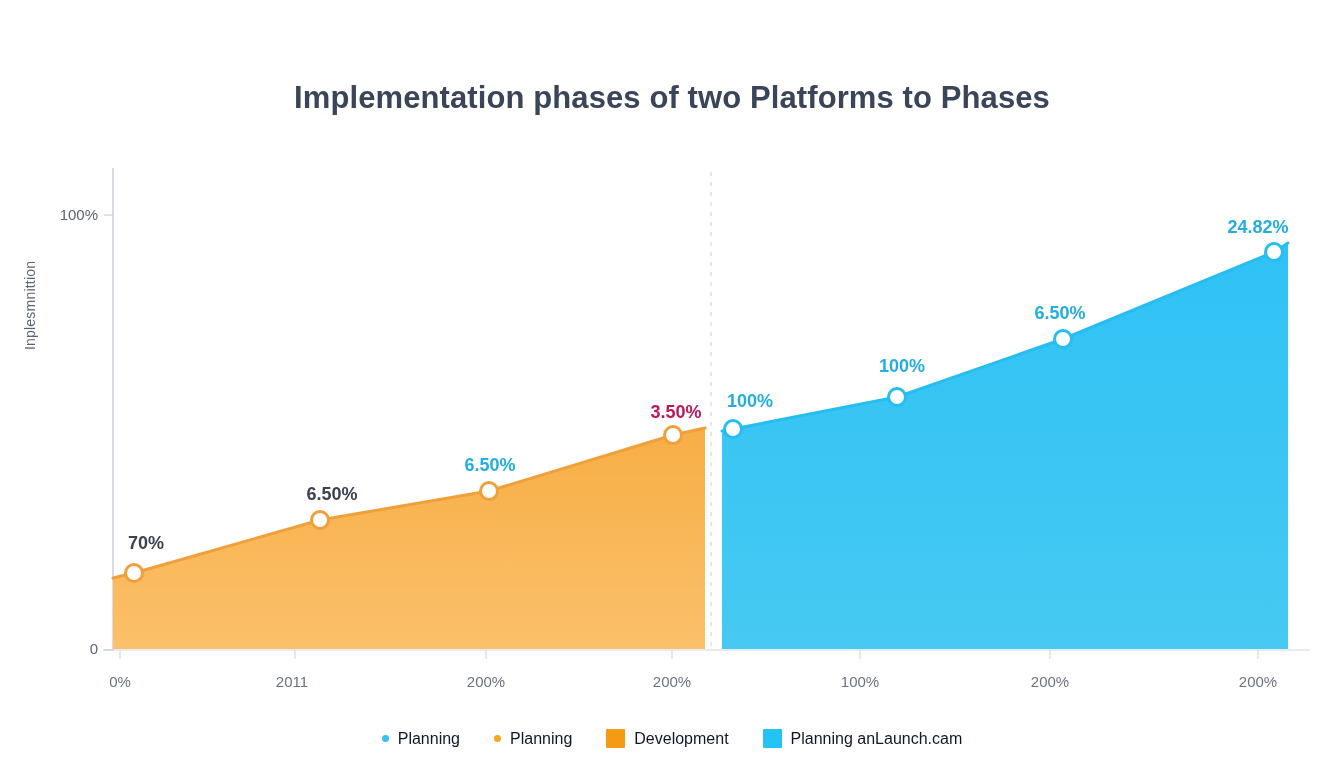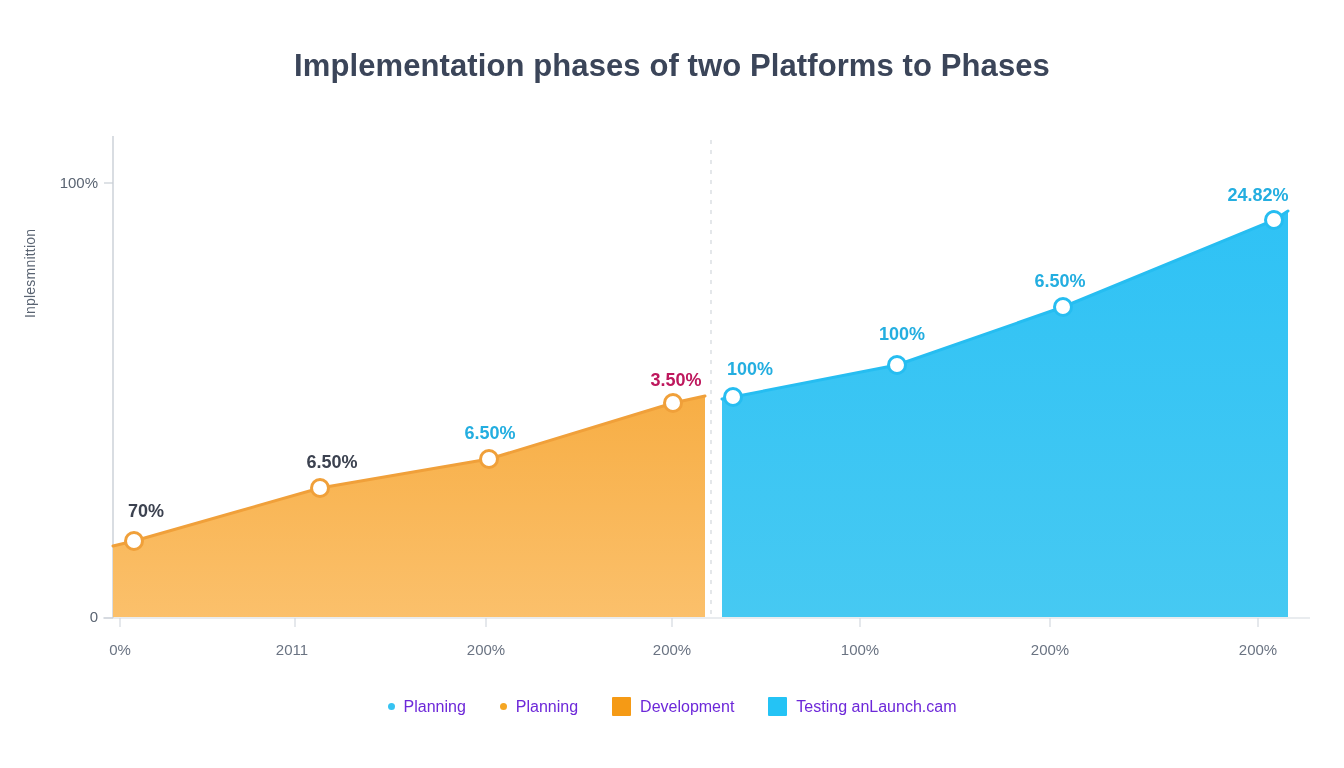--- a/index.html
+++ b/index.html
@@ -12,20 +12,21 @@
     height: 768px;
     font-family: "Liberation Sans", sans-serif;
     color: #3c4858;
     overflow: hidden;
     position: relative;
   }
   #chart-root {
     position: absolute;
     inset: 0;
     background: #ffffff;
+    margin-top: 32px;
   }
   .chart-title {
     position: absolute;
     top: 48px;
     left: 0;
     width: 1344px;
     text-align: center;
     font-size: 31px;
     font-weight: 600;
     color: #3b4559;
@@ -85,21 +86,21 @@
     display: flex;
     justify-content: center;
     align-items: center;
     gap: 34px;
   }
   .legend-item {
     display: flex;
     align-items: center;
     gap: 9px;
     font-size: 16px;
-    color: #6d28d9;
+    color: #0f172a;
     white-space: nowrap;
   }
   .swatch-dot {
     width: 7px;
     height: 7px;
     border-radius: 50%;
     display: inline-block;
   }
   .swatch-square {
     width: 19px;
@@ -202,17 +203,17 @@
     <div class="legend-item">
       <span class="swatch-dot" style="background:#F5A623;"></span>
       <span>Planning</span>
     </div>
     <div class="legend-item">
       <span class="swatch-square" style="background:#F59A15;"></span>
       <span>Development</span>
     </div>
     <div class="legend-item">
       <span class="swatch-square" style="background:#24C3F5;"></span>
-      <span>Testing anLaunch.cam</span>
+      <span>Planning anLaunch.cam</span>
     </div>
   </div>
 
 </div>
 
 </body></html>

